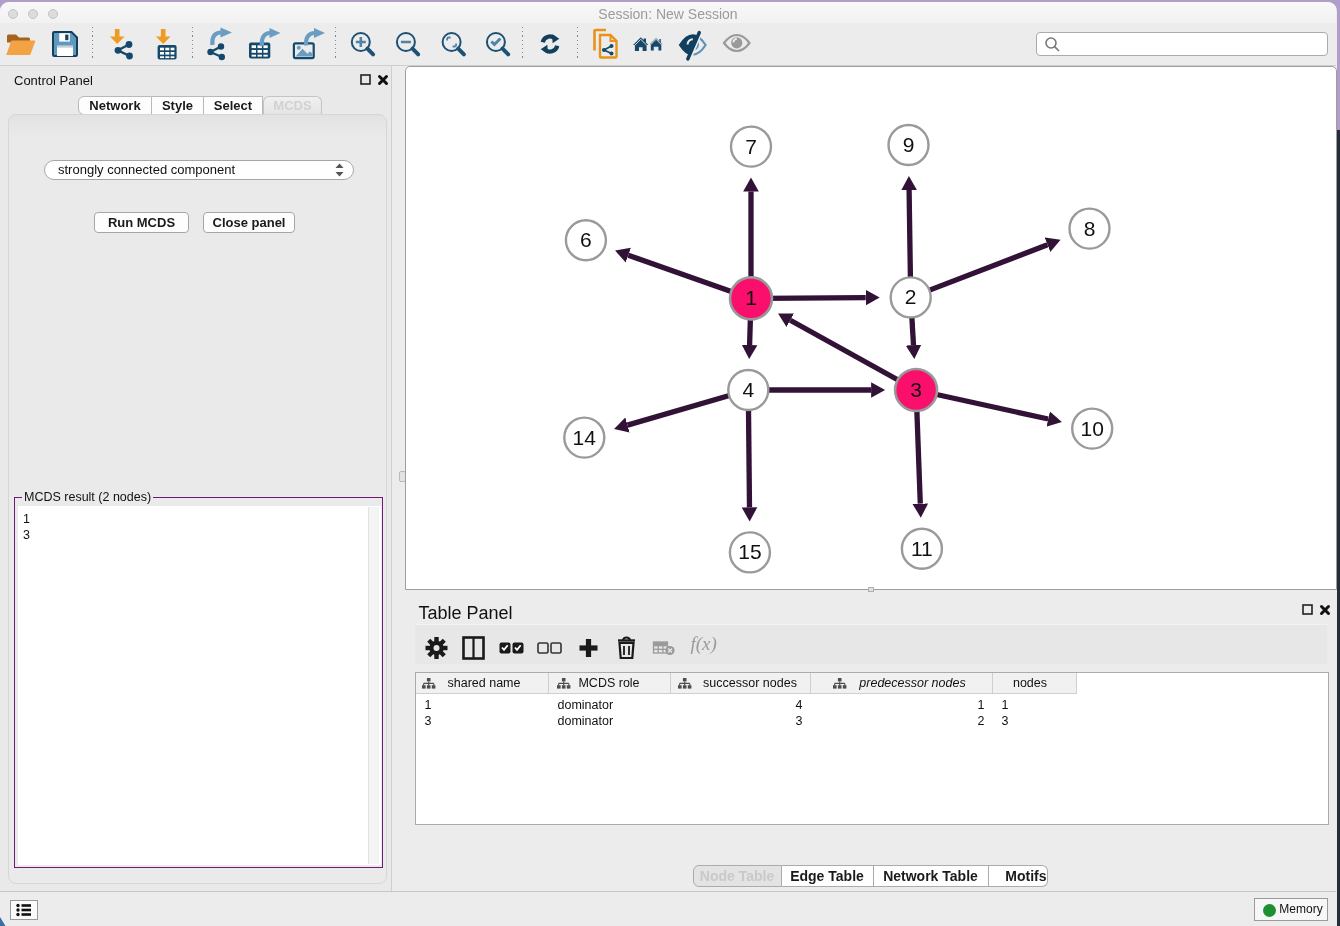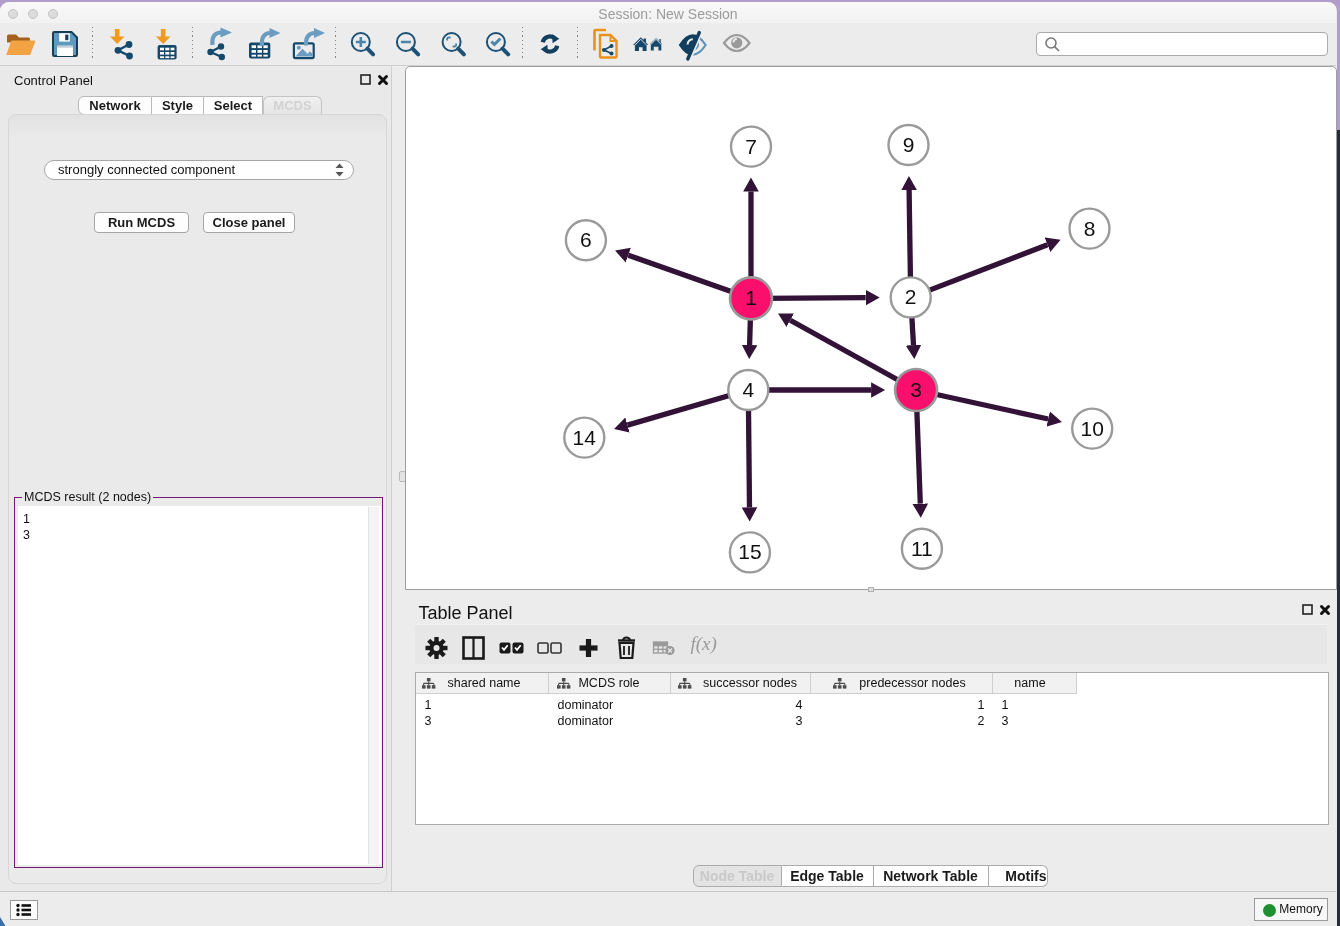--- a/index.html
+++ b/index.html
@@ -431,22 +431,22 @@
   <circle cx="6.5" cy="2.5" r="4.6"></circle>
   <path d="M4.6,0.6 L8.4,4.4 M8.4,0.6 L4.6,4.4" stroke="#e7e7e7" stroke-width="1.4"></path>
 </g>
 </svg>
       <div style="position:absolute;left:276px;top:8px;font-family:'Liberation Serif',serif;font-style:italic;font-size:19px;color:#9a9a9a;">f(x)</div>
     </div>
     <div id="tbl">
       <div class="hcell" style="left:0;width:133px;padding-left:5px;">shared name</div>
       <div class="hcell" style="left:133px;width:122px;">MCDS role</div>
       <div class="hcell" style="left:255px;width:140px;padding-left:20px;">successor nodes</div>
-      <div class="hcell" style="left:395px;width:182px;padding-left:23px;">predecessor nodes</div>
-      <div class="hcell" style="left:577px;width:84px;padding-right:8px;">name</div>
+      <div class="hcell" style="left:395px;width:182px;padding-left:23px;font-style:italic;">predecessor nodes</div>
+      <div class="hcell" style="left:577px;width:84px;padding-right:8px;">nodes</div>
       <svg id="hdr-icons" width="912" height="21" style="position:absolute;left:0;top:0">
           <g transform="translate(6,5)" fill="#4d4d4d" stroke="#4d4d4d">
   <rect x="4.9" y="0" width="3.6" height="3.4" stroke="none"></rect>
   <path d="M6.7,3.4 V5.4 M1.6,5.4 H11.8 M1.6,5.4 V7.2 M6.7,5.4 V7.2 M11.8,5.4 V7.2" fill="none" stroke-width="1.1"></path>
   <rect x="0" y="7.2" width="3.6" height="3.4" stroke="none"></rect>
   <rect x="4.9" y="7.2" width="3.6" height="3.4" stroke="none"></rect>
   <rect x="9.8" y="7.2" width="3.6" height="3.4" stroke="none"></rect>
 </g>
 <g transform="translate(141,5)" fill="#4d4d4d" stroke="#4d4d4d">
   <rect x="4.9" y="0" width="3.6" height="3.4" stroke="none"></rect>

